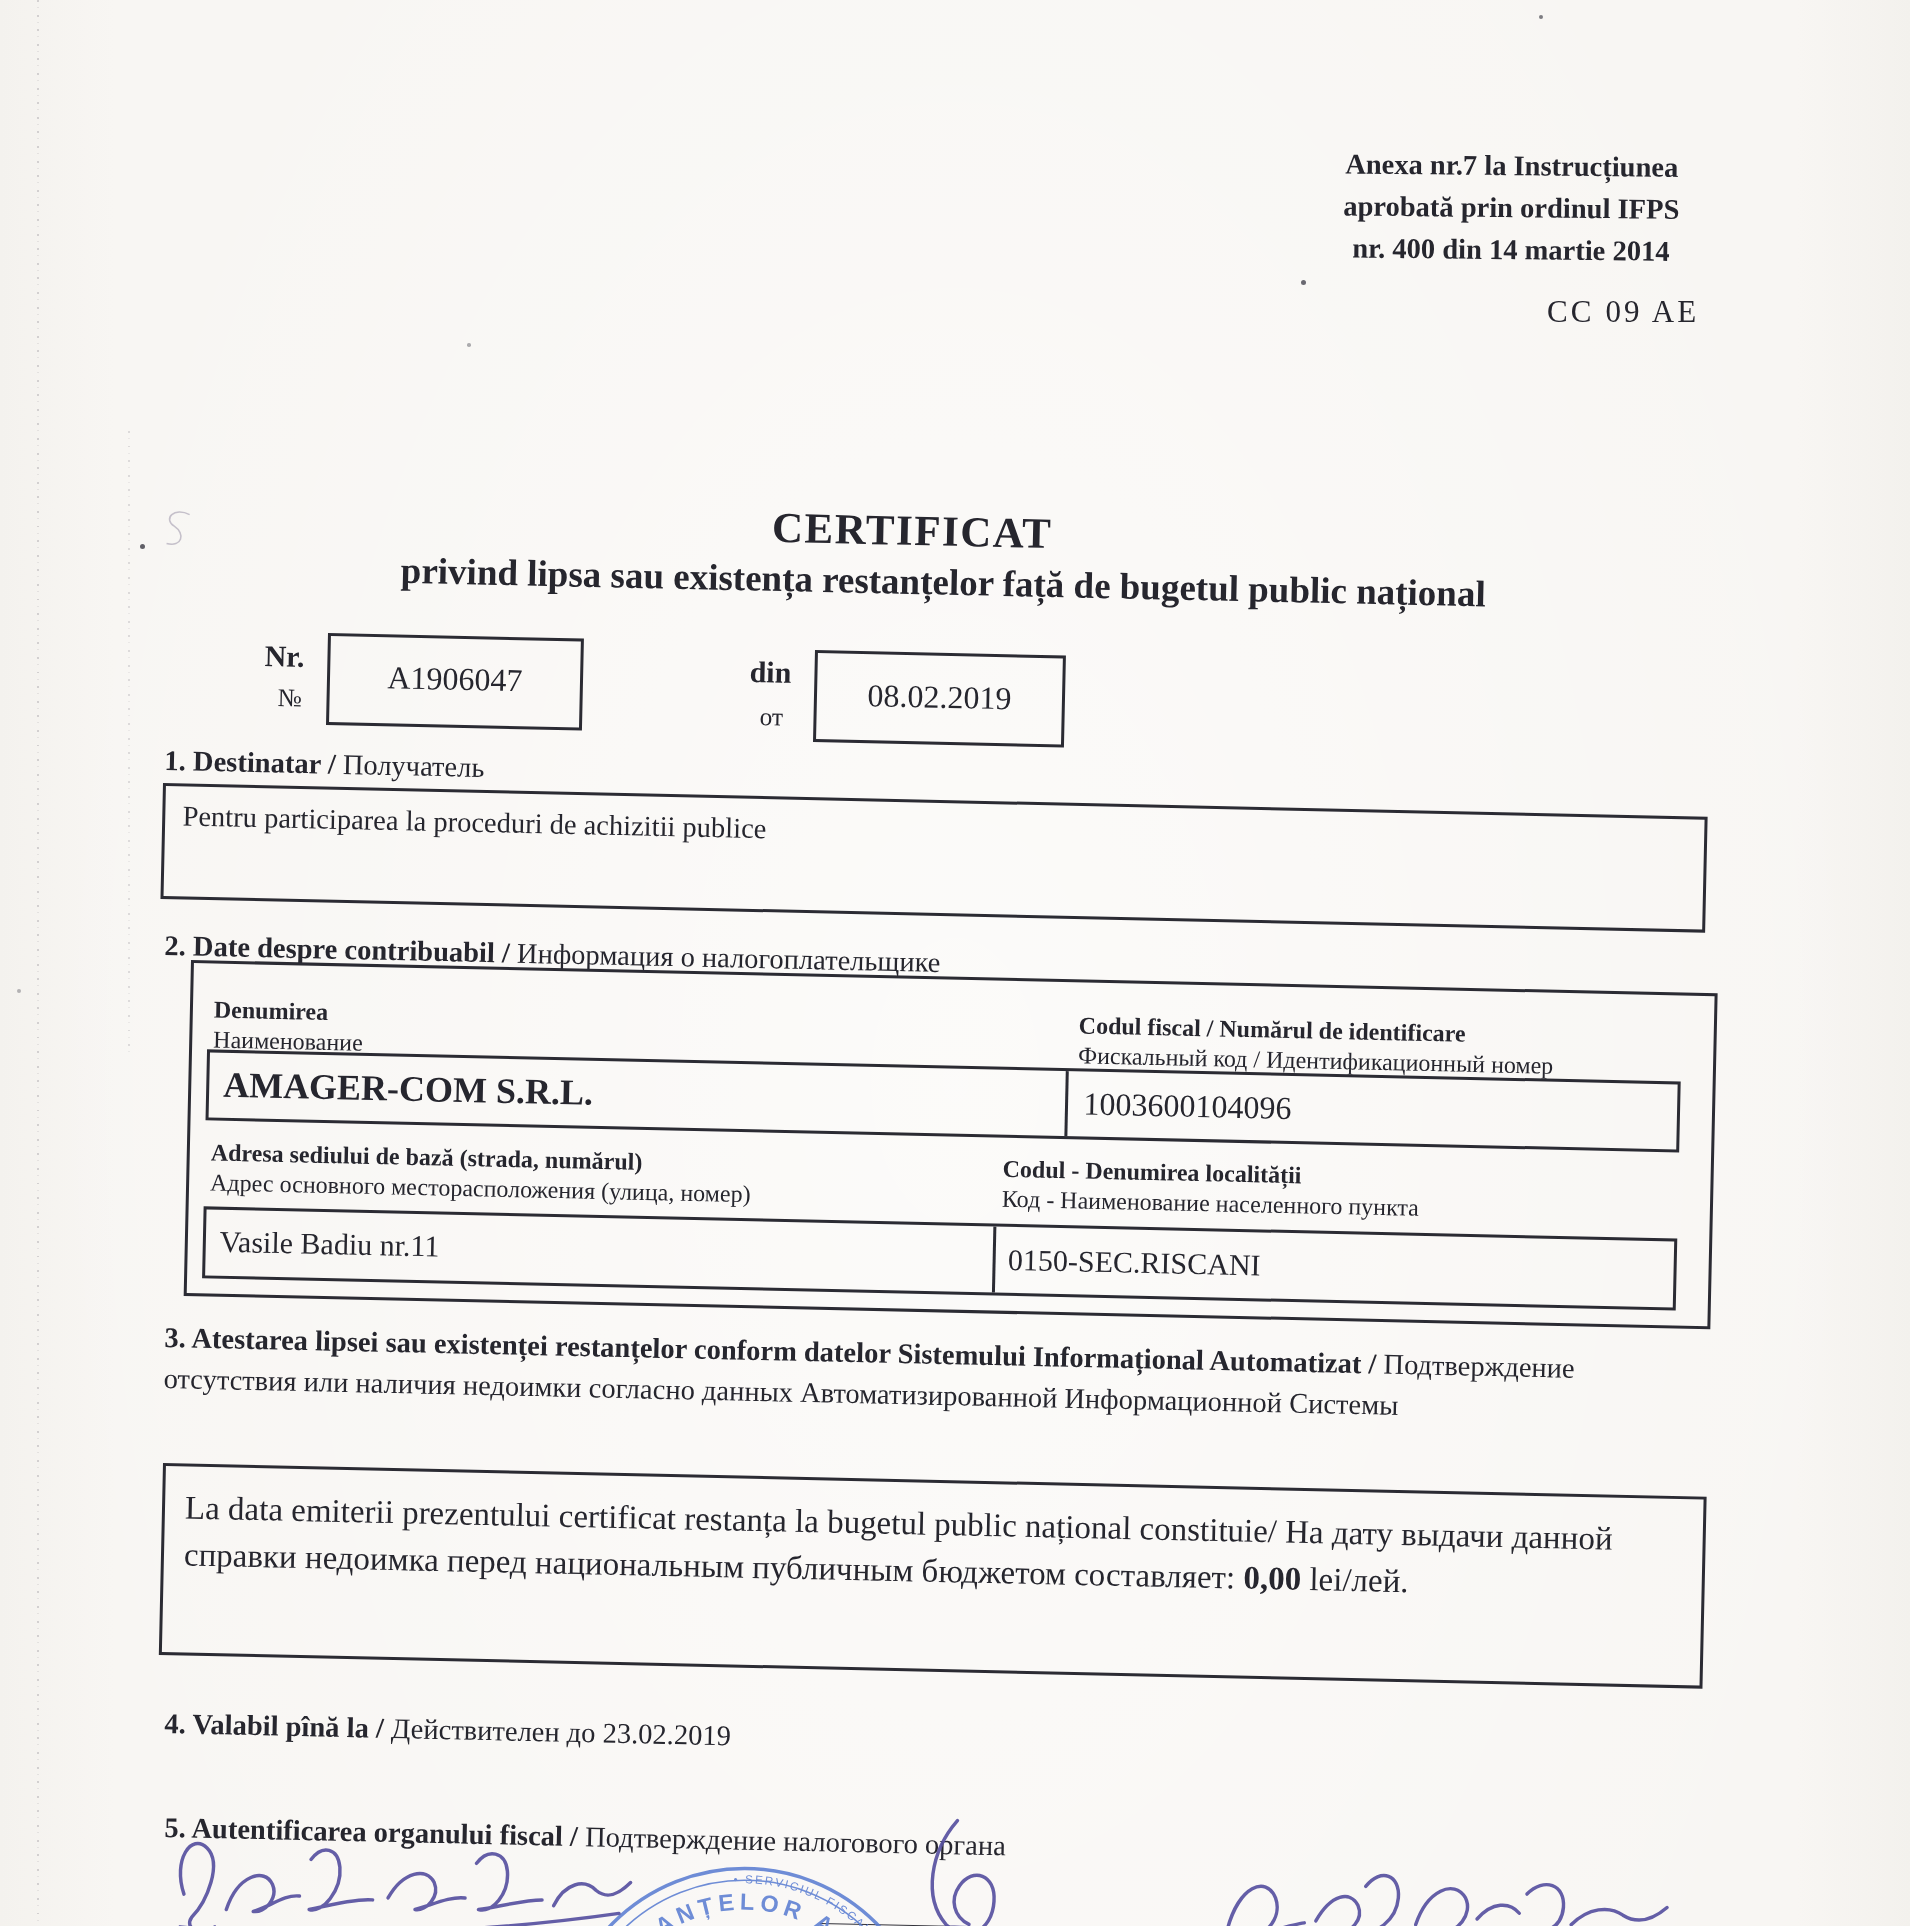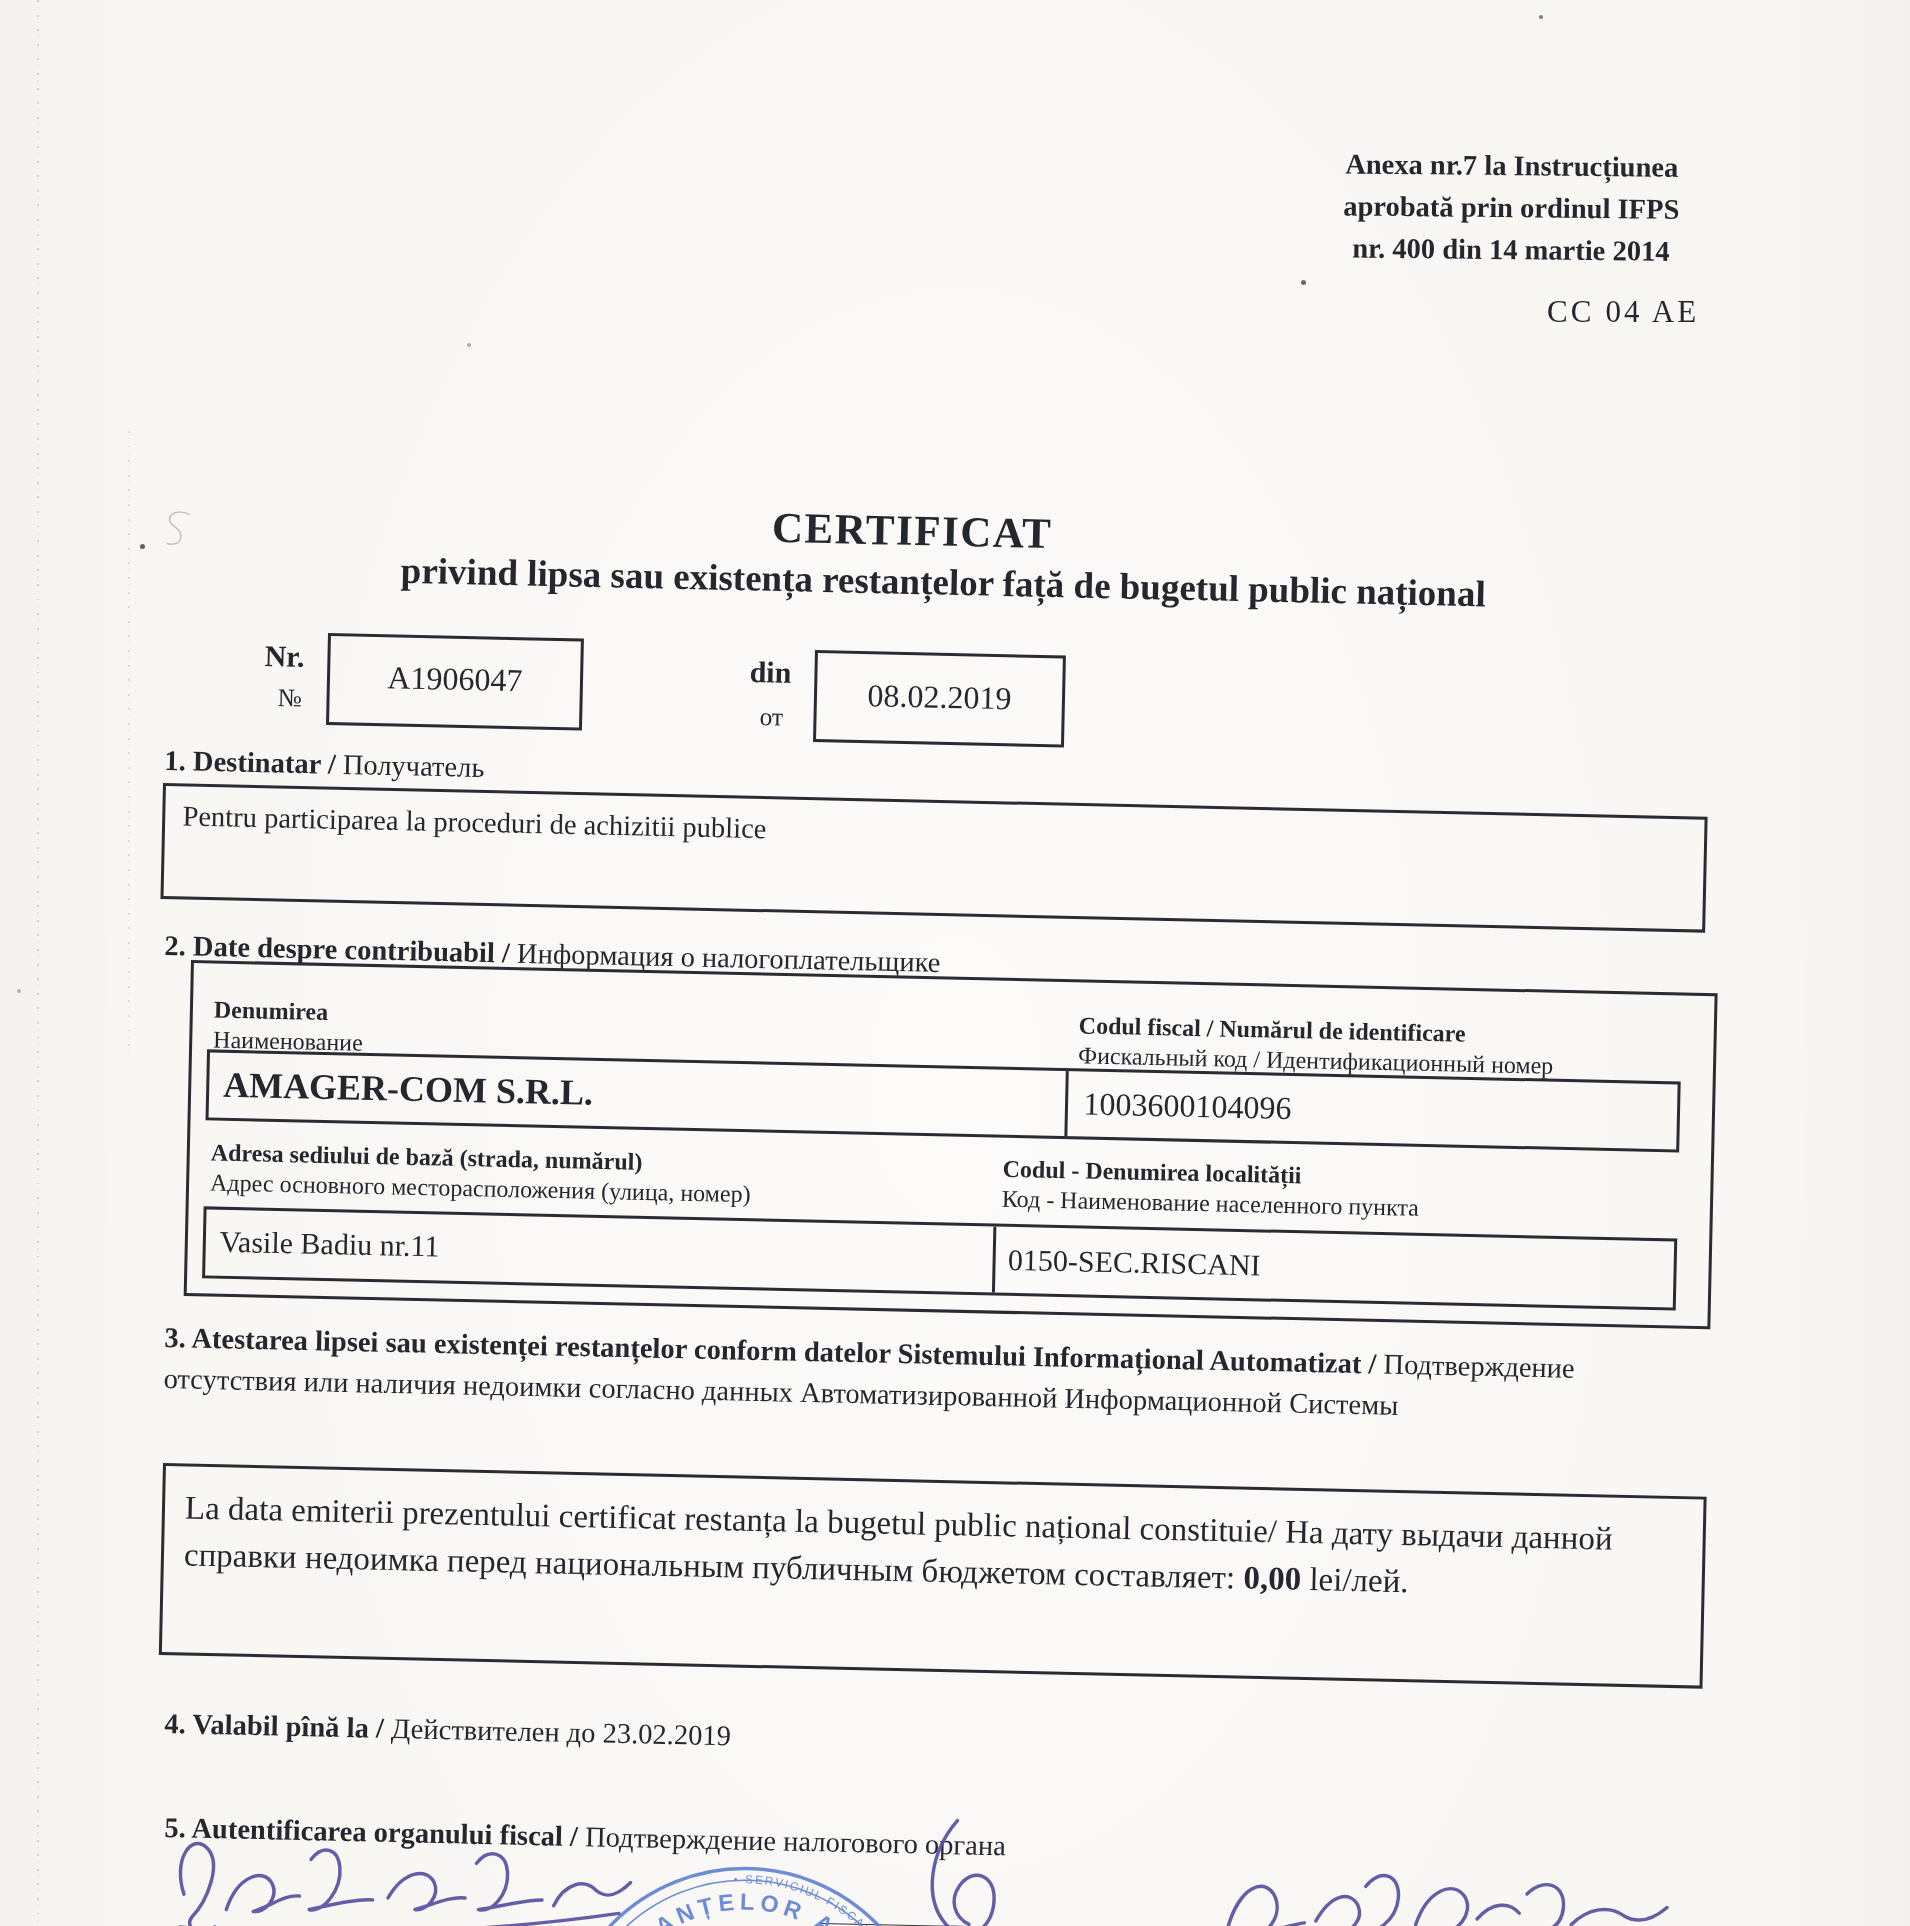--- a/index.html
+++ b/index.html
@@ -106,21 +106,21 @@
   <div class="abs dot" id="dot5"></div>
   <svg class="abs" style="left:153px;top:505px" width="54" height="50" viewBox="0 0 140 130">
     <path d="M95,25 C55,5 25,35 55,55 C85,75 75,110 35,100" fill="none" stroke="#9a93a8" stroke-width="4" opacity=".55"></path>
   </svg>
 
   <div class="abs tilt" id="annex-block" style="transform:rotate(.6deg)">
     <div>Anexa nr.7 la Instrucțiunea</div>
     <div>aprobată prin ordinul IFPS</div>
     <div>nr. 400 din 14 martie 2014</div>
   </div>
-  <div class="abs" id="cc-code">CC 04 AE</div>
+  <div class="abs" id="cc-code">CC 09 AE</div>
 
   <div class="abs tilt" id="title-main">CERTIFICAT</div>
   <div class="abs tilt" id="title-sub">privind lipsa sau existența restanțelor față de bugetul public național</div>
 
   <div class="abs tilt" id="nr-label">Nr.</div>
   <div class="abs tilt" id="nr-label-ru">№</div>
   <div class="abs tilt" id="nr-box">
     <span class="val">A1906047</span>
   </div>
   <div class="abs tilt" id="din-label">din</div>

